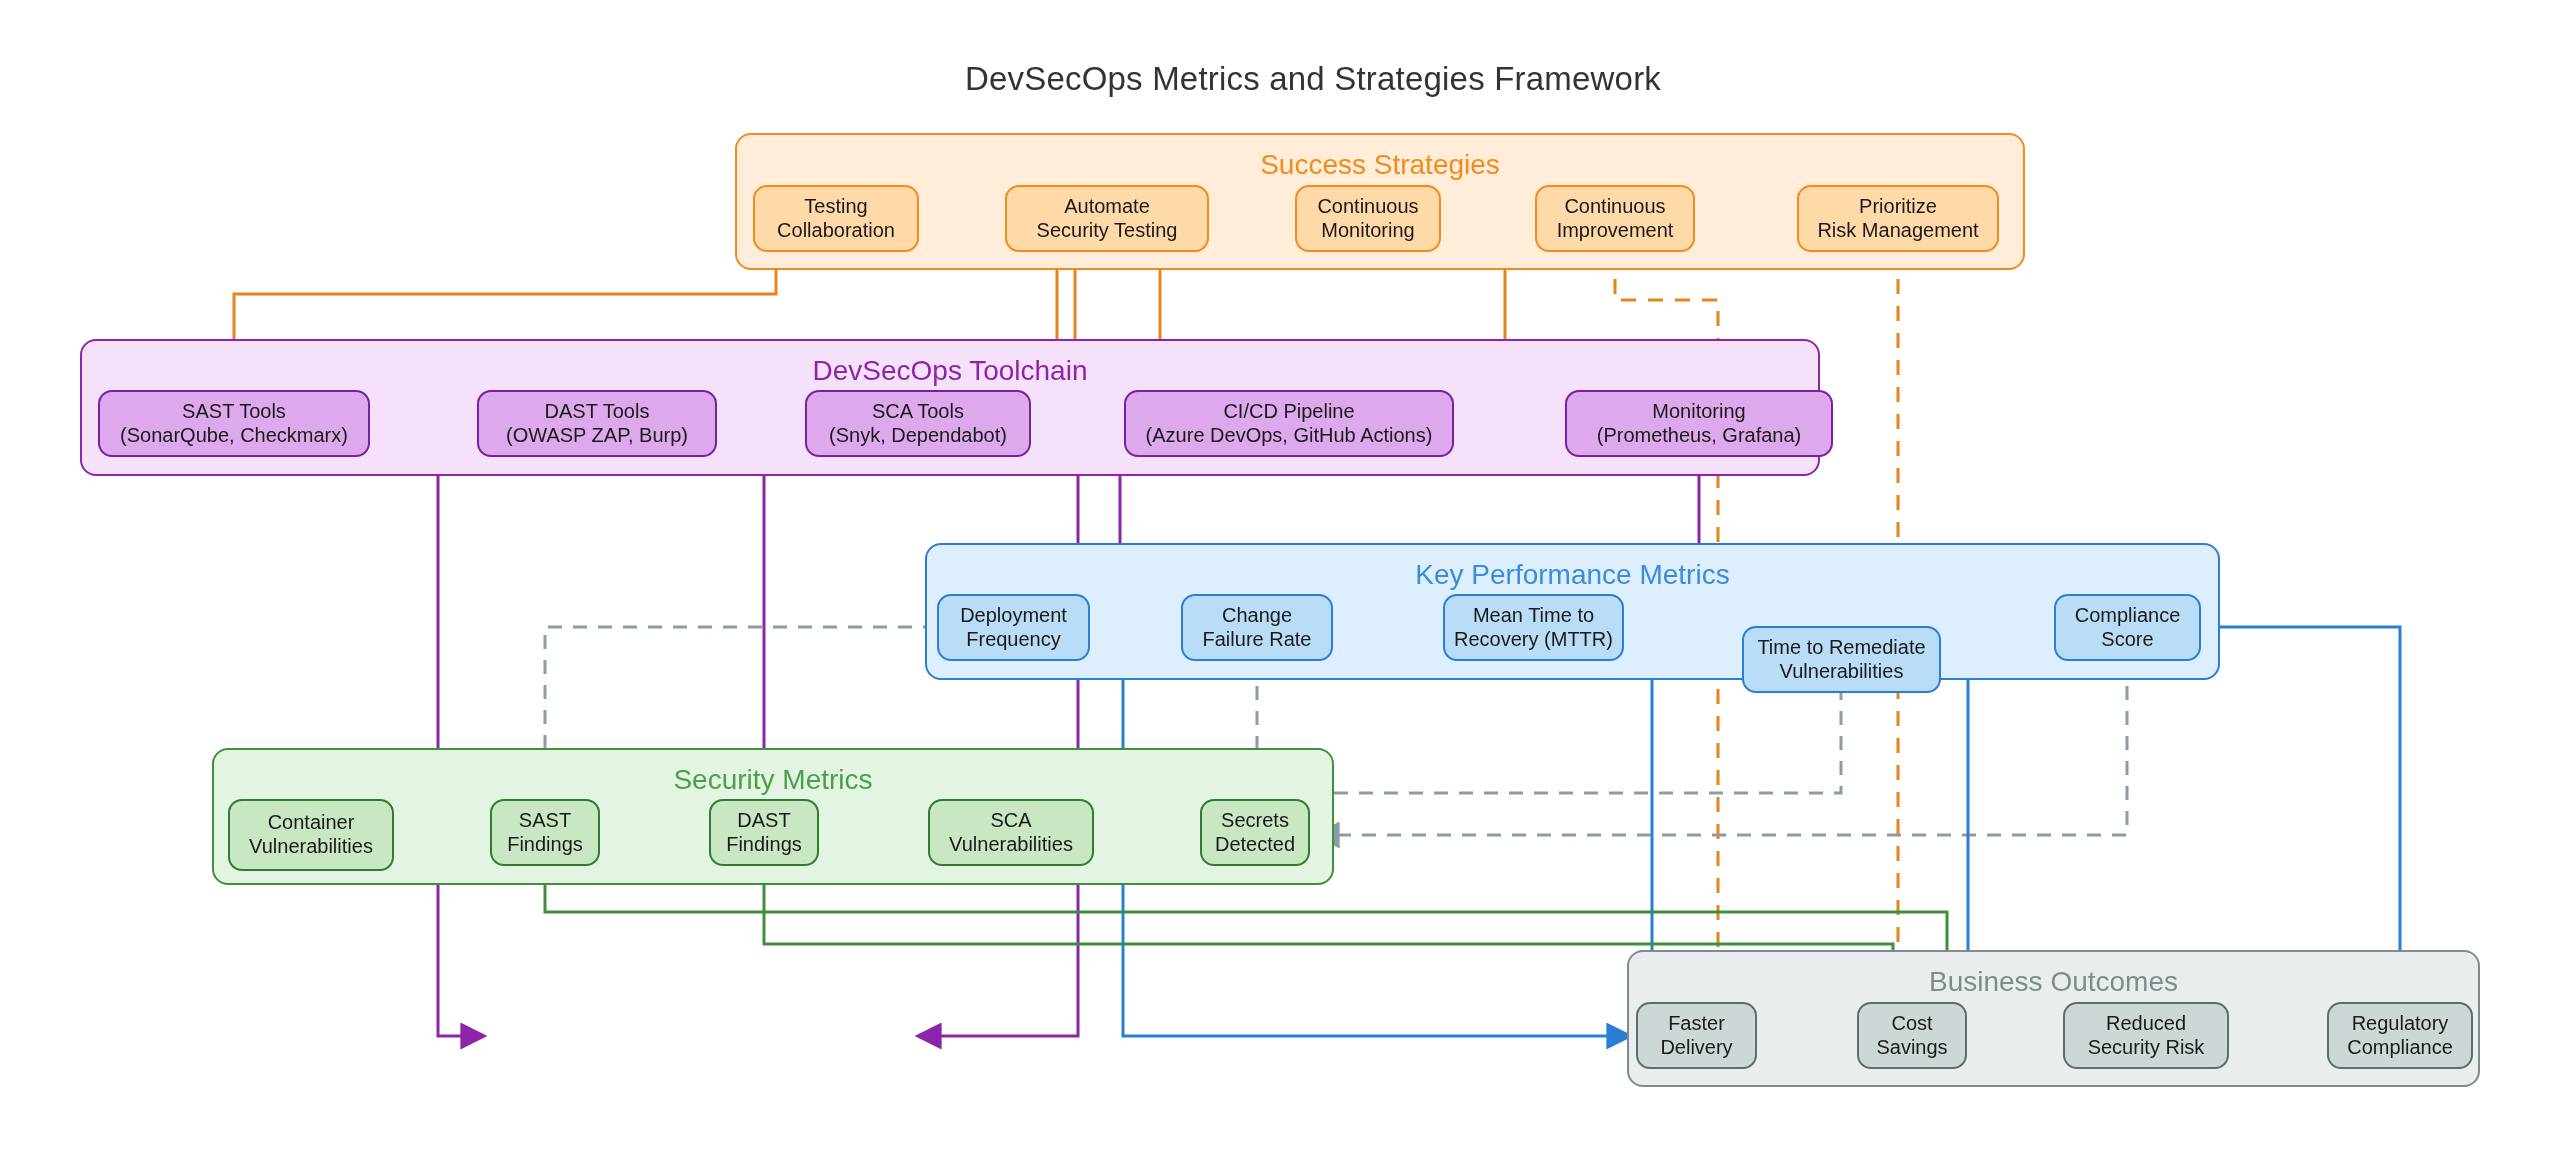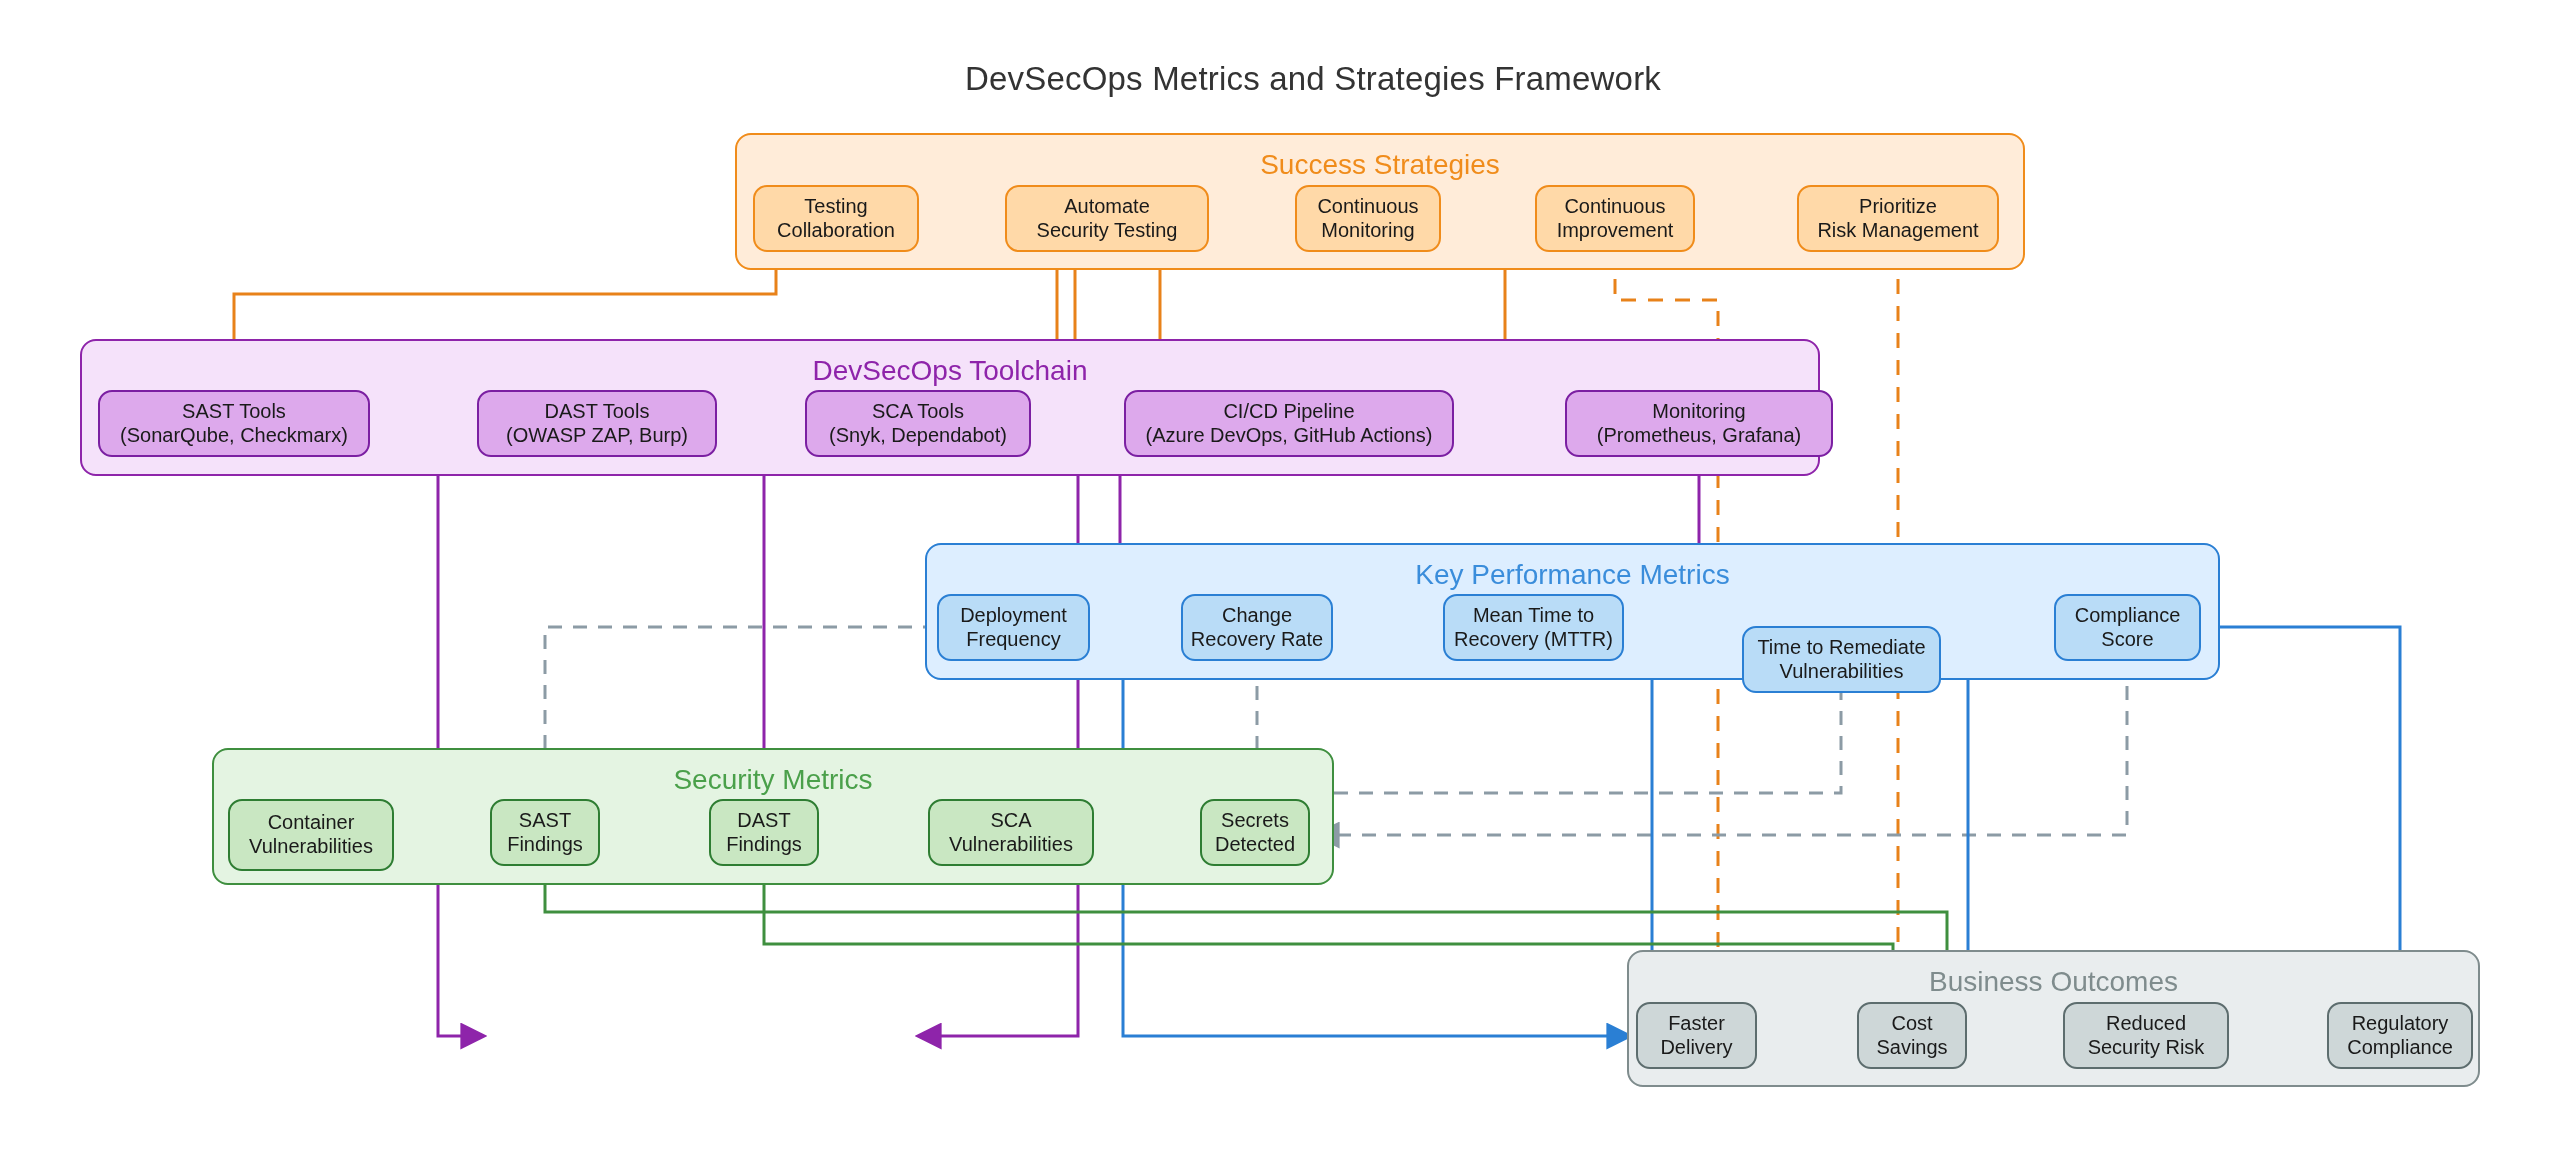--- a/index.html
+++ b/index.html
@@ -204,21 +204,21 @@
   <div class="node n-tool" style="left:805px; top:390px; width:226px; height:67px;">SCA Tools
 (Snyk, Dependabot)</div>
   <div class="node n-tool" style="left:1124px; top:390px; width:330px; height:67px;">CI/CD Pipeline
 (Azure DevOps, GitHub Actions)</div>
   <div class="node n-tool" style="left:1565px; top:390px; width:268px; height:67px;">Monitoring
 (Prometheus, Grafana)</div>
 
   <div class="node n-kpi" style="left:937px; top:594px; width:153px; height:67px;">Deployment
 Frequency</div>
   <div class="node n-kpi" style="left:1181px; top:594px; width:152px; height:67px;">Change
-Recovery Rate</div>
+Failure Rate</div>
   <div class="node n-kpi" style="left:1443px; top:594px; width:181px; height:67px;">Mean Time to
 Recovery (MTTR)</div>
   <div class="node n-kpi" style="left:1742px; top:594px; width:199px; height:67px;margin-top:32px;">Time to Remediate
 Vulnerabilities</div>
   <div class="node n-kpi" style="left:2054px; top:594px; width:147px; height:67px;">Compliance
 Score</div>
 
   <div class="node n-sec" style="left:228px; top:799px; width:166px; height:72px;">Container
 Vulnerabilities</div>
   <div class="node n-sec" style="left:490px; top:799px; width:110px; height:67px;">SAST

